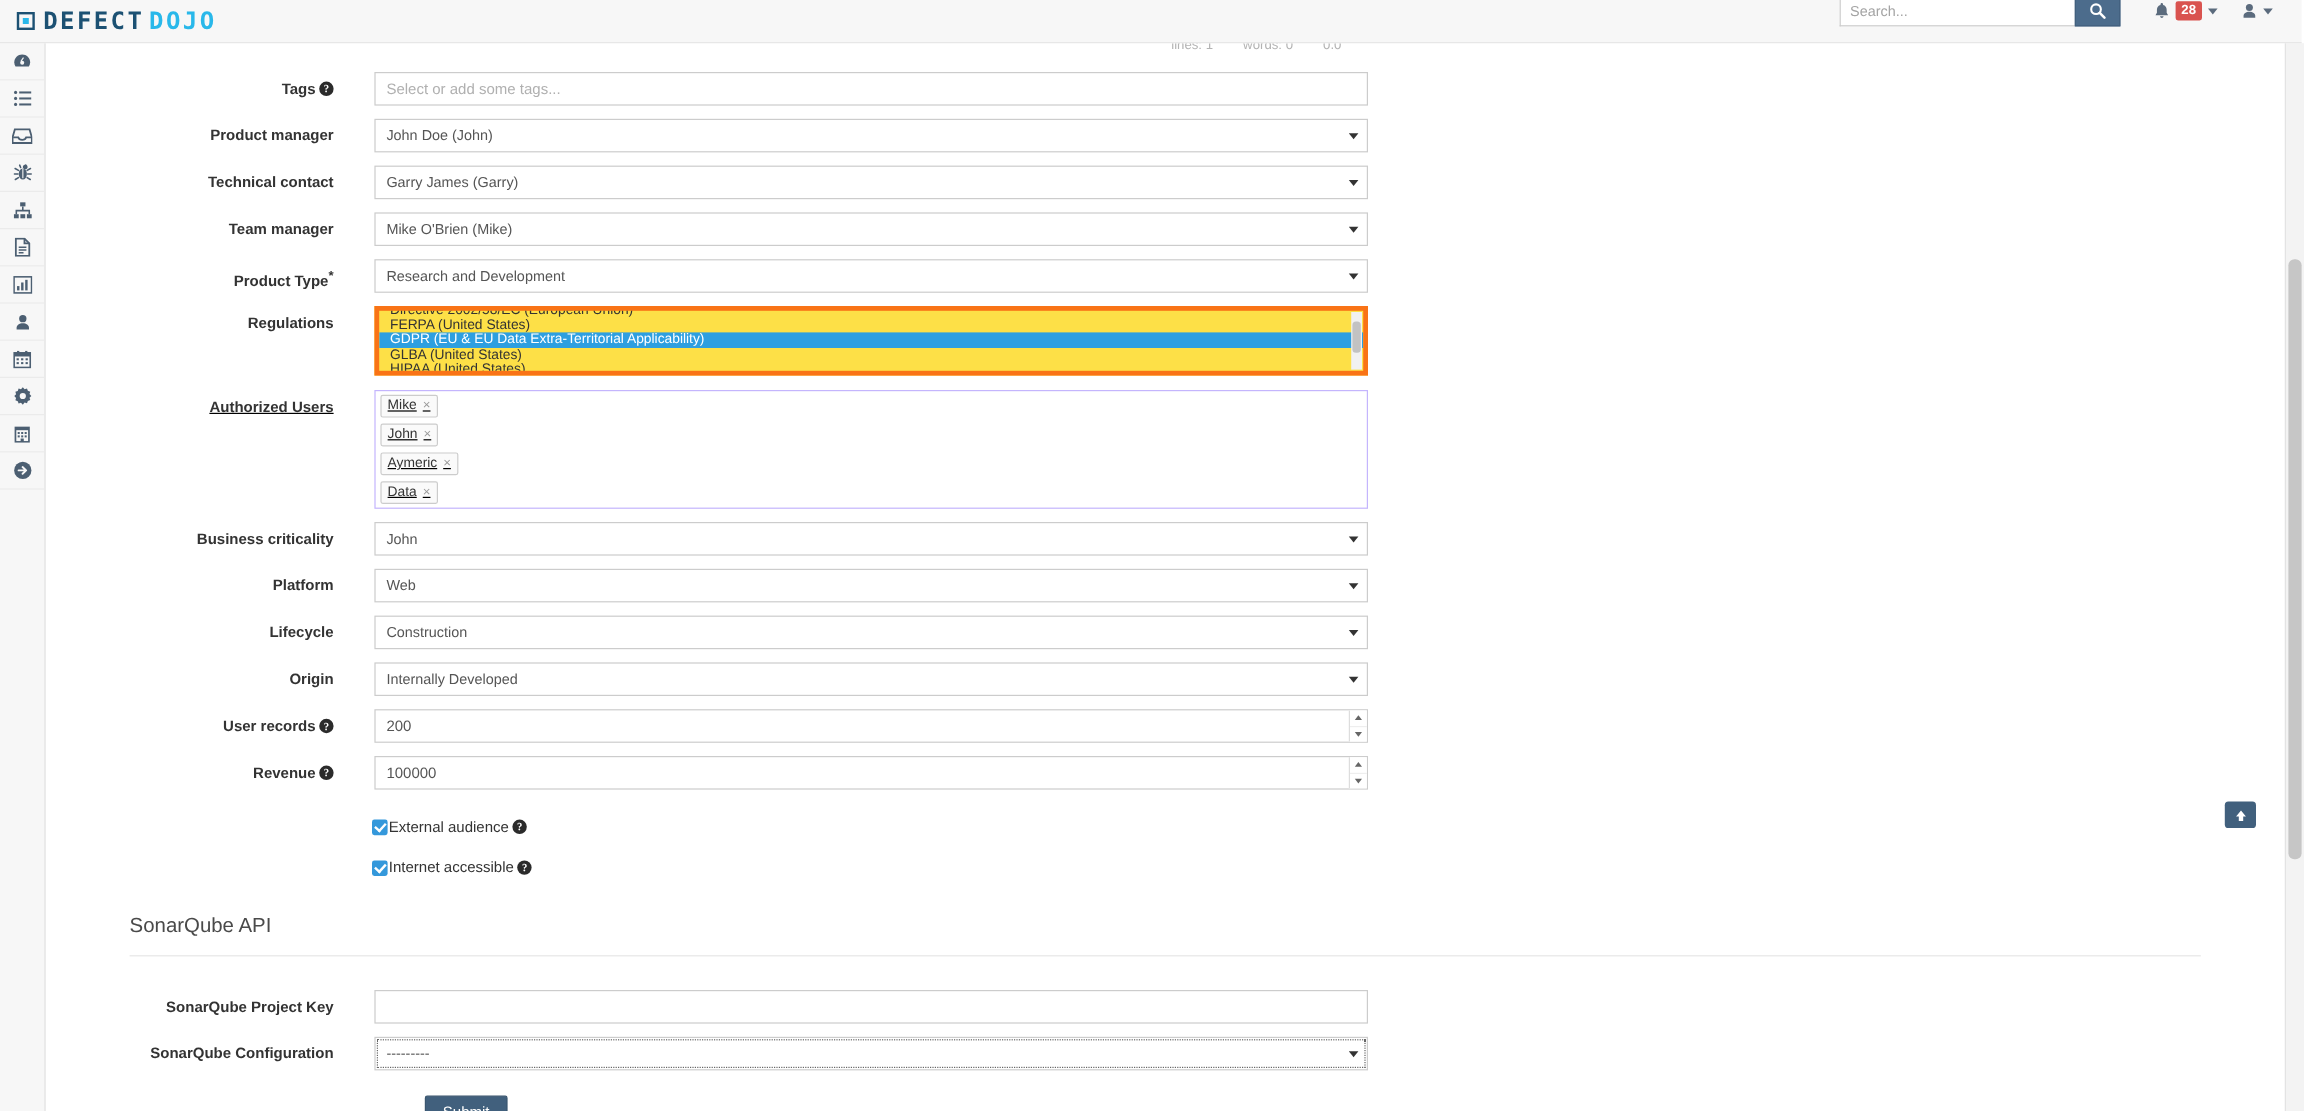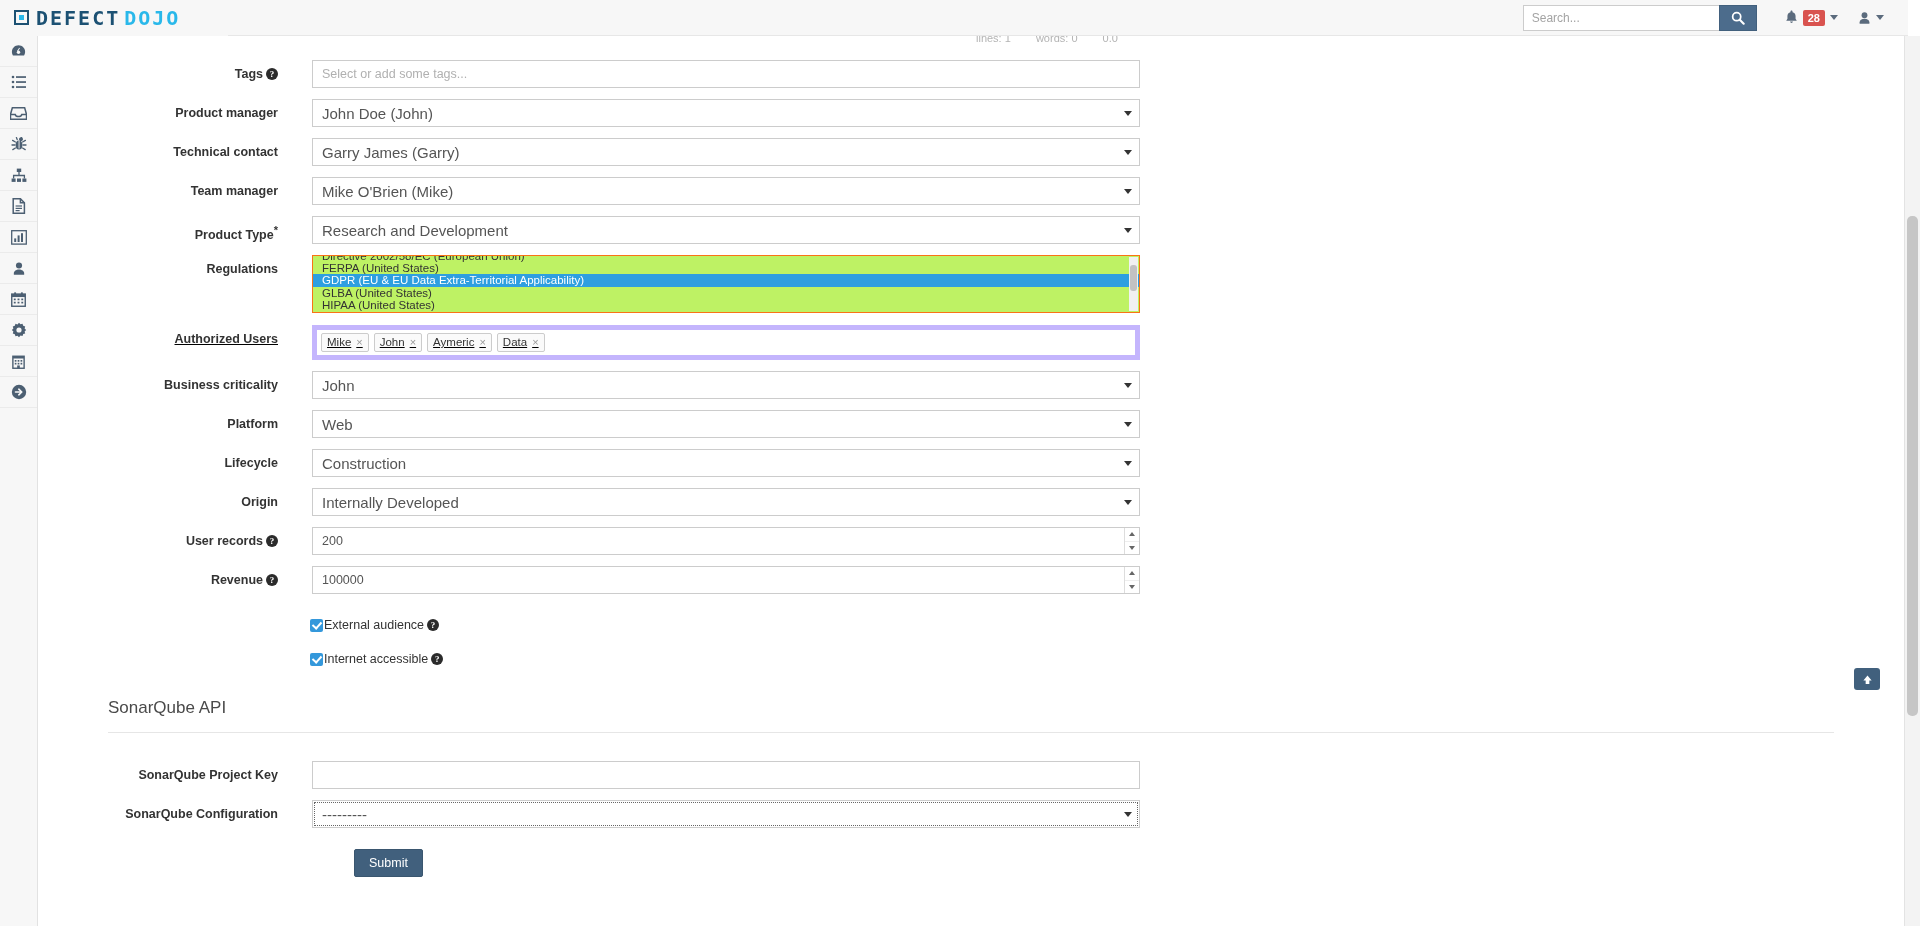--- a/index.html
+++ b/index.html
@@ -7,24 +7,24 @@
     margin: 0; padding: 0;
     width: 1920px; height: 926px;
     overflow: hidden;
     background: #ffffff;
     font-family: "Liberation Sans", sans-serif;
   }
   body { position: relative; }
 
   
   .navbar {
-    position: absolute; top: 0; left: 0; right: 12px; height: 36px;
+    position: absolute; top: 0; left: 0; right: 2px; height: 36px;
     background: #f7f7f7;
     border-bottom: 1px solid #e7e7e7;
-    display: flex; align-items: center;
+    display: flex; align-items: flex-end;
     z-index: 40;
   }
   .brand {
     width: 228px; height: 36px;
     display: flex; align-items: center; padding-left: 14px;
     background: #f7f7f7;
   }
   .logo { display: flex; align-items: center; gap: 4px; }
   .logo-txt {
     font-family: "DejaVu Sans Mono", monospace;
@@ -135,41 +135,41 @@
     border: 1px solid #ccc; background: #fff;
     padding: 0 9px; font-size: 12.5px; color: #555;
     font-family: "Liberation Sans", sans-serif;
     outline: none;
   }
   .inp::placeholder { color: #b0b0b0; }
 
   .sel {
     width: 100%; height: 28px;
     border: 1px solid #ccc; background: #fff;
-    padding: 0 9px; font-size: 15px; color: #555;
+    padding: 0 9px; font-size: 12px; color: #555;
     font-family: "Liberation Sans", sans-serif;
     position: relative; display: flex; align-items: center;
     cursor: pointer;
   }
   .sel .arrow {
     position: absolute; right: 4px; top: 0; bottom: 0;
     width: 14px; display: flex; align-items: center; justify-content: center;
   }
   .sel .arrow i {
     width: 0; height: 0;
     border-left: 4px solid transparent;
     border-right: 4px solid transparent;
     border-top: 5px solid #333;
     display: block;
   }
 
   
   .listbox {
     width: 100%; height: 58px;
-    border: 1px solid #f97316; background: #bef264;
+    border: 4px solid #f97316; background: #fde047;
     overflow: hidden; position: relative;
     padding-top: 0;
   }
   .listbox-inner { position: relative; top: -6px; }
   .lb-opt {
     height: 12.2px; line-height: 12.2px;
     font-size: 11.5px; color: #333; padding-left: 9px;
     white-space: nowrap; cursor: pointer;
   }
   .lb-opt.sel-opt { background: #2e9fe0; color: #fff; }
@@ -178,23 +178,24 @@
     width: 9px; bottom: 1px; background: #f1f1f1;
   }
   .lb-thumb {
     position: absolute; top: 8px; left: 1px;
     width: 7px; height: 26px; background: #c2c2c2; border-radius: 3px;
   }
 
   
   .chipbox {
     width: 100%; min-height: 28px;
-    border: 5px solid #c4b5fd; background: #fff;
-    padding: 3px 4px; display: flex; gap: 5px; align-items: center;
+    border: 1px solid #c4b5fd; background: #fff;
+    padding: 3px 4px; display: flex; gap: 5px; align-items: flex-start;
     flex-wrap: wrap;
+    flex-direction: column;
   }
   .chip {
     display: inline-flex; align-items: center; gap: 5px;
     border: 1px solid #ccc; background: #fafafa;
     border-radius: 2px; padding: 1px 5px;
     font-size: 11.5px; color: #333; line-height: 15px;
     cursor: default;
   }
   .chip .x { color: #999; font-size: 11px; cursor: pointer; }
 

